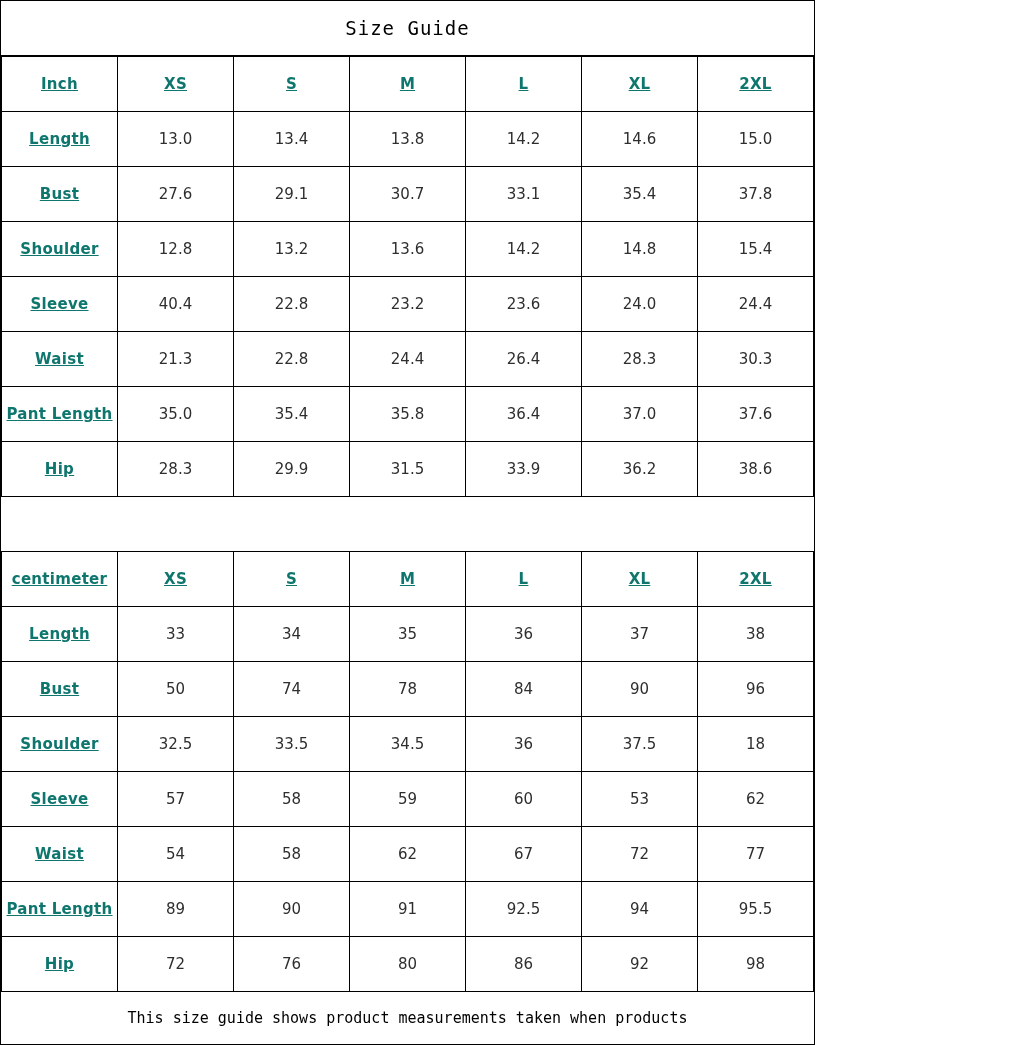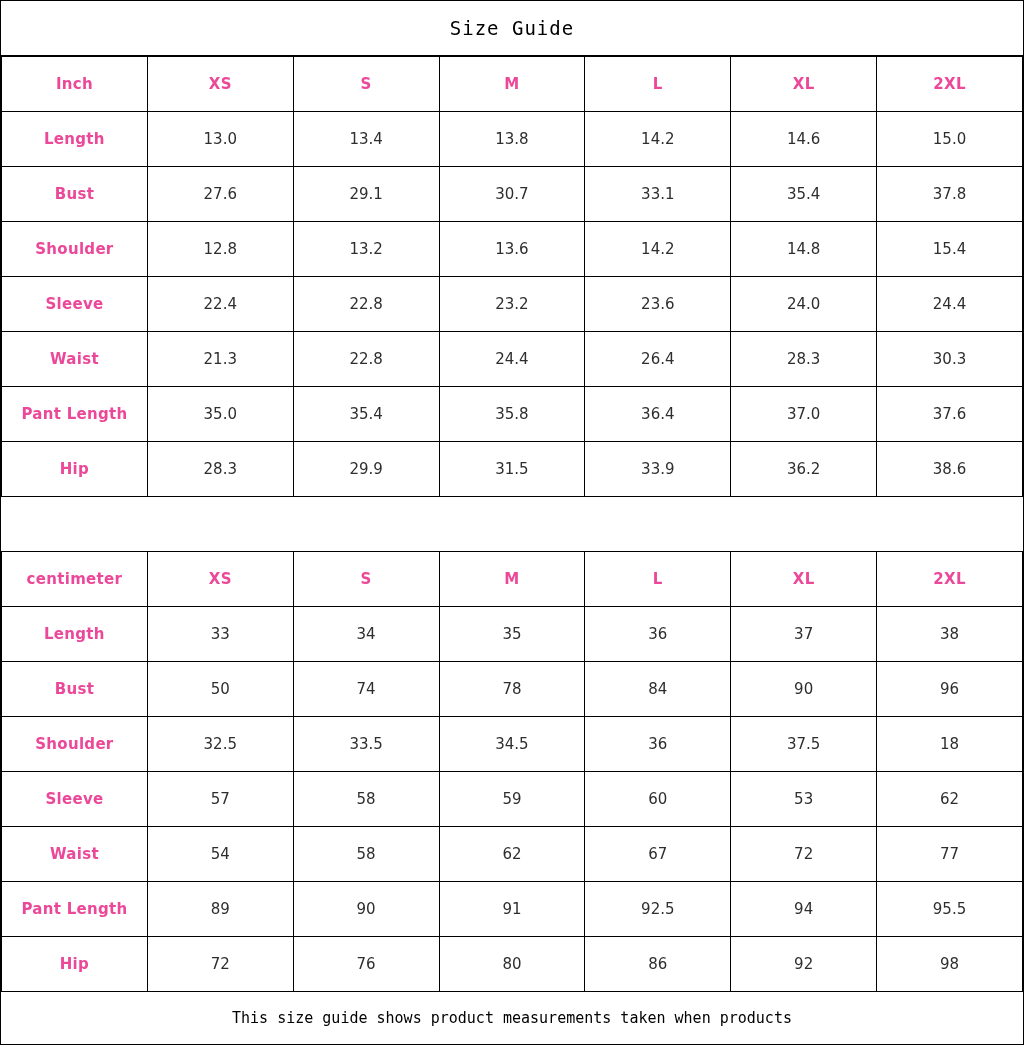--- a/index.html
+++ b/index.html
@@ -1,20 +1,20 @@
 <!DOCTYPE html>
 <html><head>
 <meta charset="utf-8">
 <style>
   * { margin: 0; padding: 0; box-sizing: border-box; }
   html, body { background: #ffffff; }
   body { font-family: "DejaVu Sans", "Liberation Sans", sans-serif; color: #000; }
 
   .frame {
-    width: 1024px;
+    width: 815px;
     height: 1045px;
     border: 1px solid #000;
     display: flex;
     flex-direction: column;
     background: #fff;
   }
 
   .title-row {
     height: 55px;
     flex: 0 0 55px;
@@ -38,22 +38,23 @@
   table.size-table td {
     border: 1px solid #000;
     height: 55px;
     text-align: center;
     vertical-align: middle;
     padding: 0;
   }
   table.size-table th {
     font-size: 15px;
     font-weight: 700;
-    color: #ec4899;
+    color: #0f766e;
     letter-spacing: 0.3px;
+    text-decoration: underline;
   }
   table.size-table td {
     font-size: 15px;
     font-weight: 400;
     color: #2e2e2e;
   }
 
   .gap-row {
     height: 54px;
     flex: 0 0 54px;
@@ -114,21 +115,21 @@
           <th>Shoulder</th>
           <td>12.8</td>
           <td>13.2</td>
           <td>13.6</td>
           <td>14.2</td>
           <td>14.8</td>
           <td>15.4</td>
         </tr>
         <tr>
           <th>Sleeve</th>
-          <td>22.4</td>
+          <td>40.4</td>
           <td>22.8</td>
           <td>23.2</td>
           <td>23.6</td>
           <td>24.0</td>
           <td>24.4</td>
         </tr>
         <tr>
           <th>Waist</th>
           <td>21.3</td>
           <td>22.8</td>

